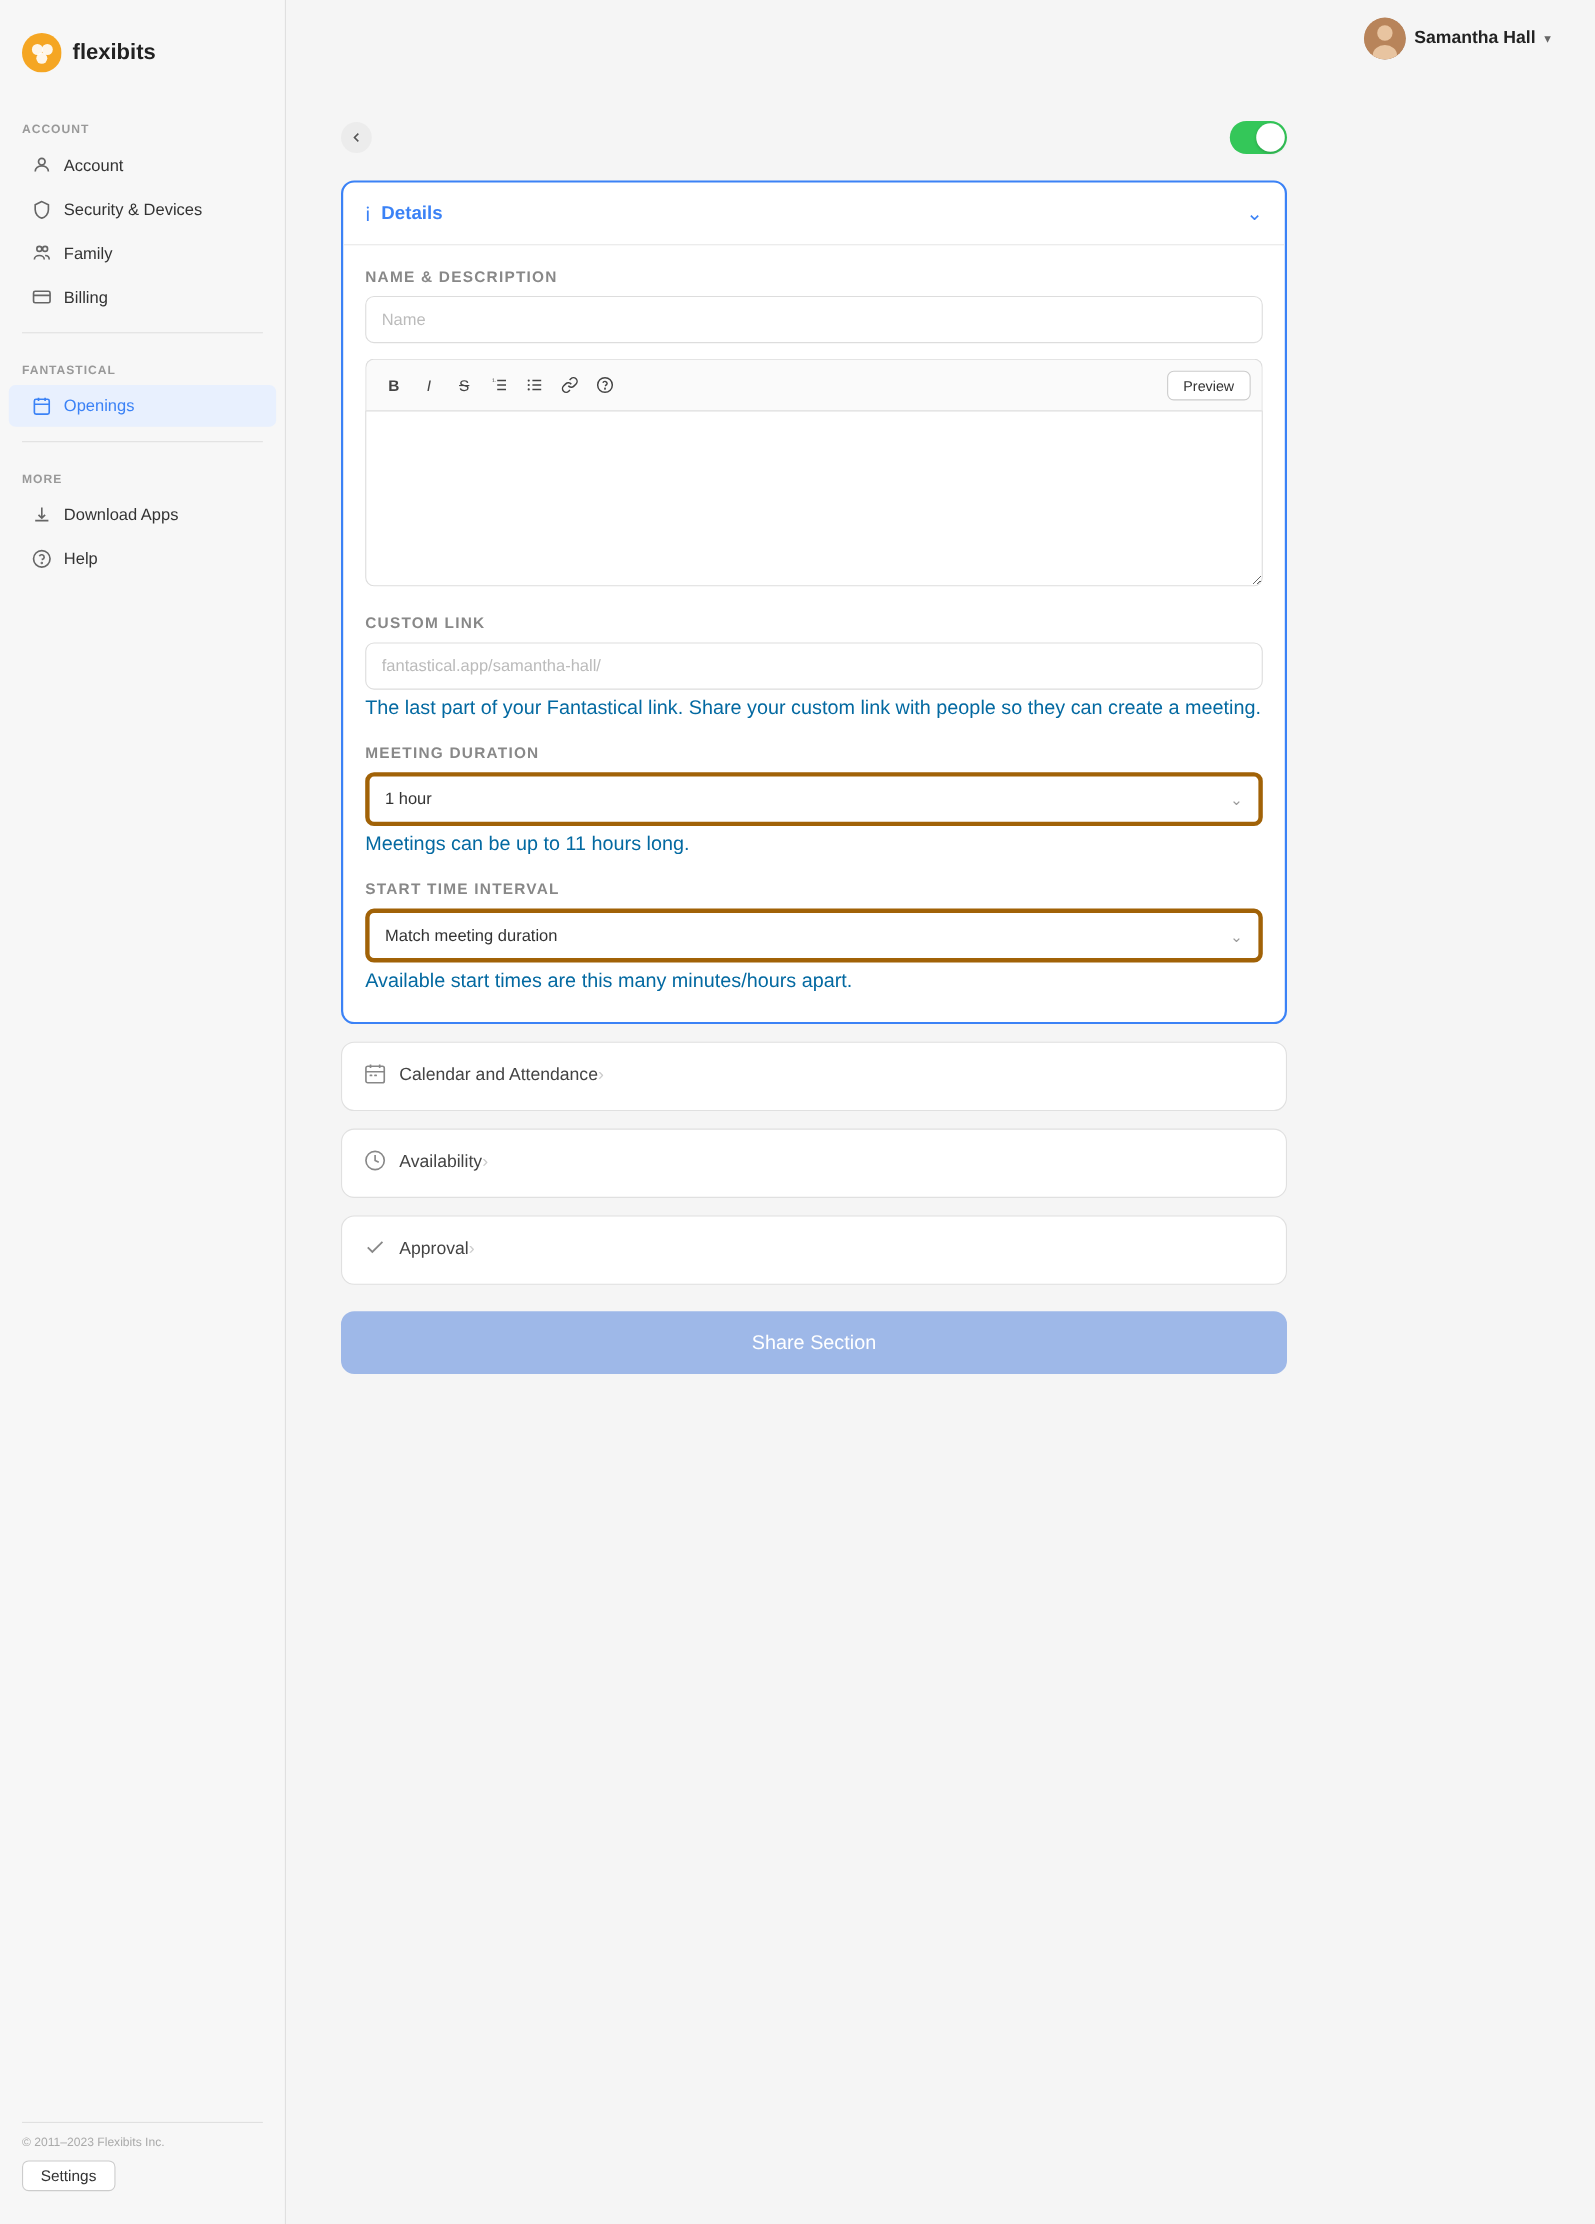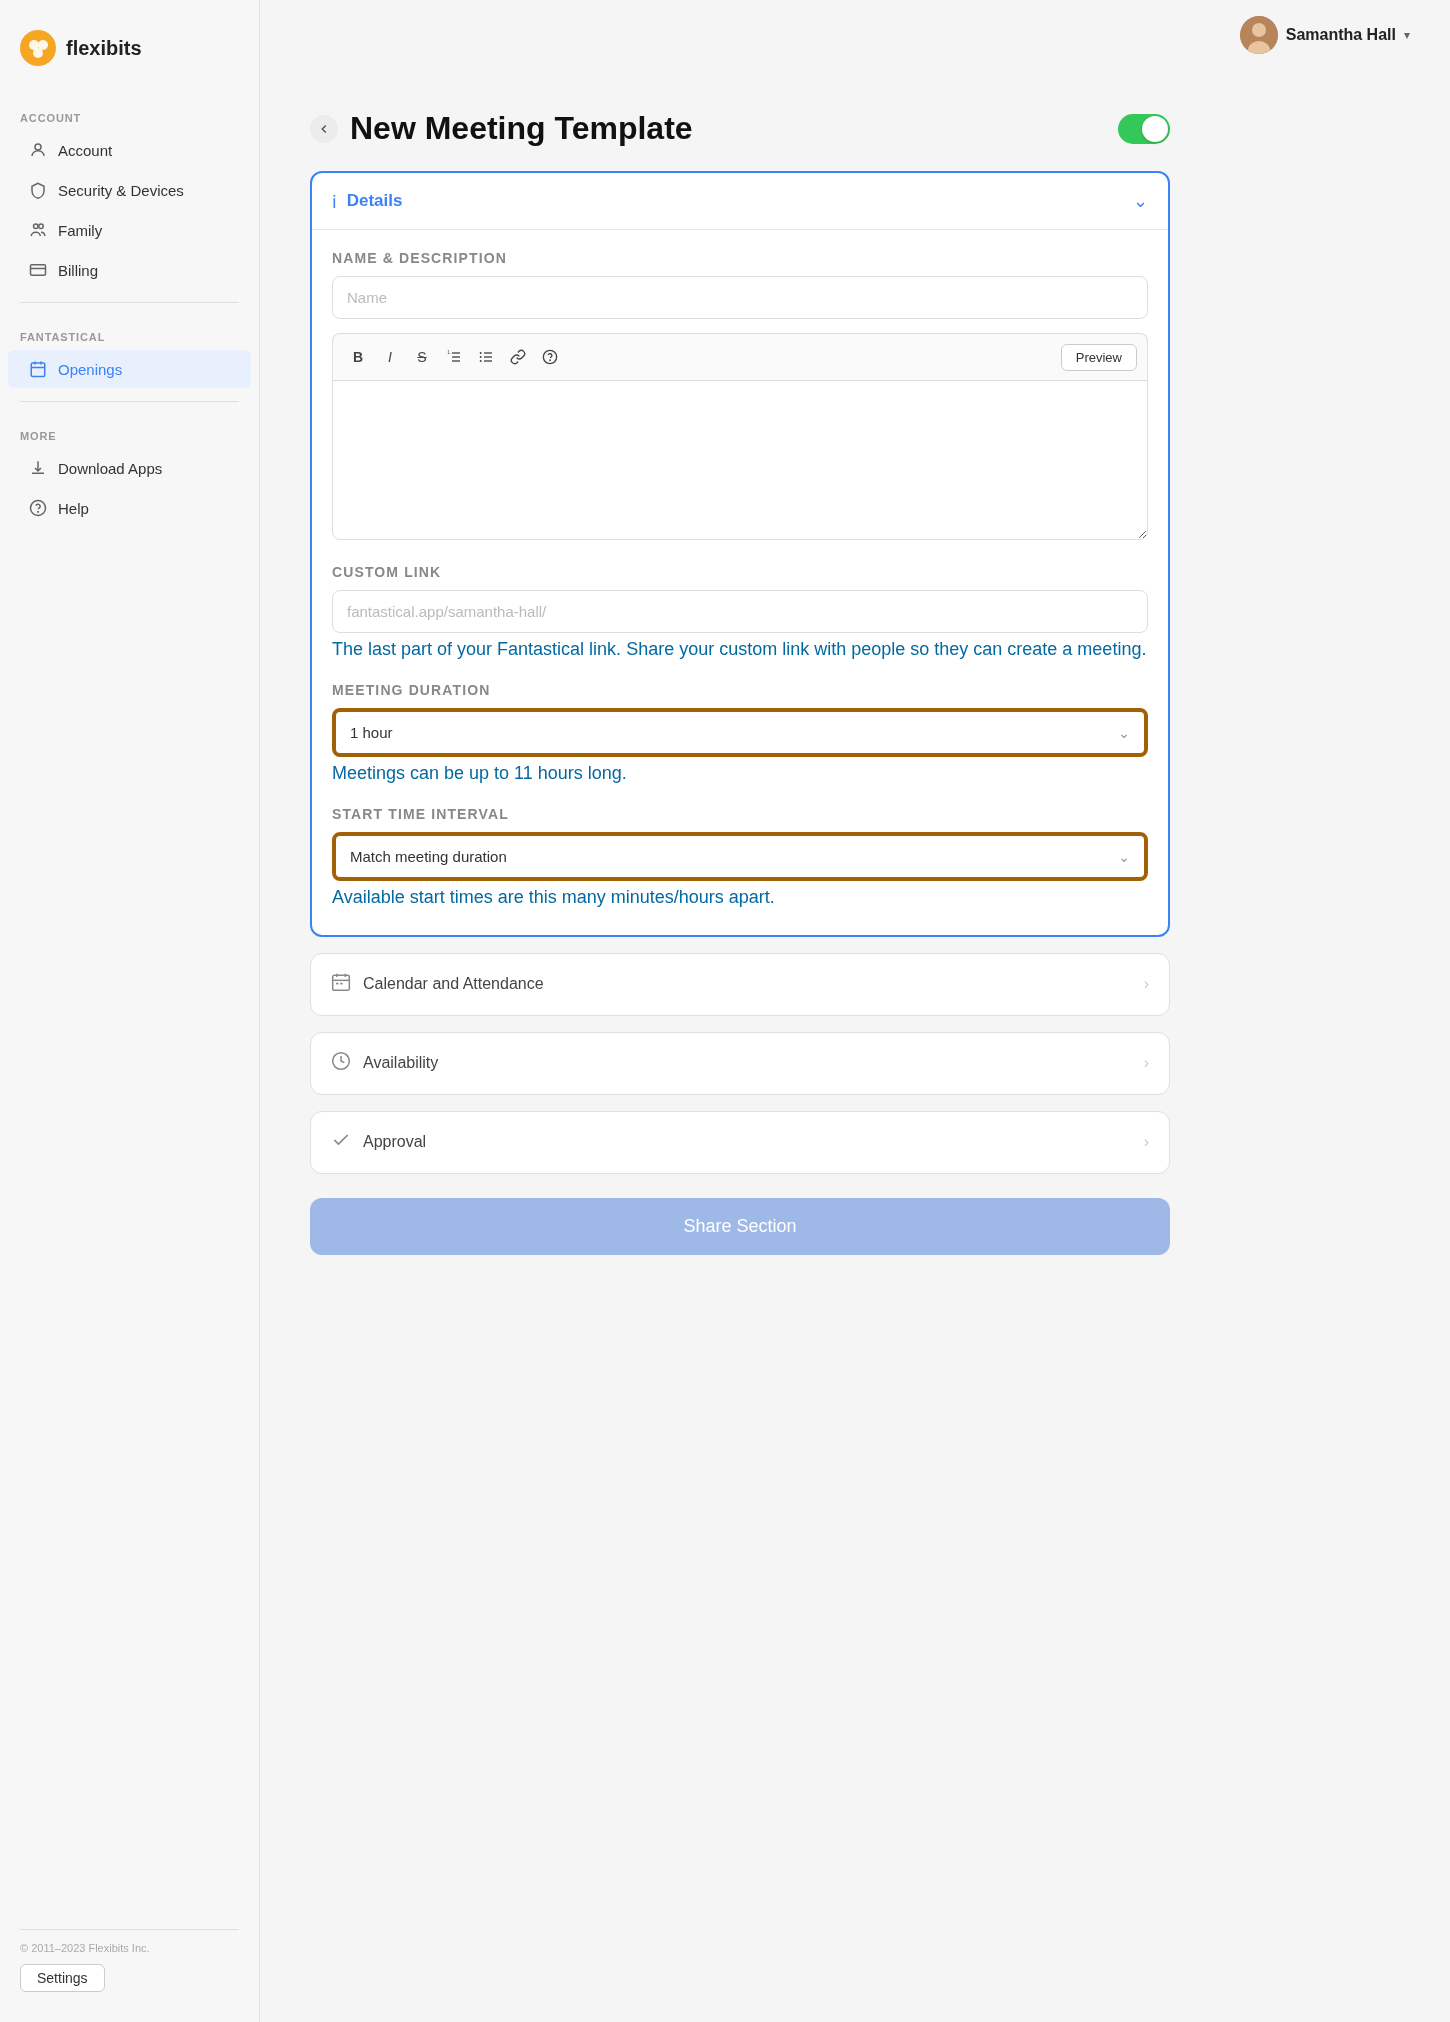--- a/index.html
+++ b/index.html
@@ -283,21 +283,20 @@
     .dropdown-chevron { color: #999; font-size: 14px; }
 
     
     .collapsed-card {
       border: 1px solid #e0e0e0;
       border-radius: 12px;
       background: #fff;
       margin-bottom: 16px;
       display: flex;
       align-items: center;
-      justify-content: space-between;
       padding: 18px 20px;
       cursor: pointer;
     }
     .collapsed-card-left {
       display: flex;
       align-items: center;
       gap: 12px;
     }
     .collapsed-card-icon {
       color: #888;
@@ -478,21 +477,20 @@
 
   <div class="main-content">
     
     <div class="page-header">
       <div class="page-header-left">
         <div class="back-btn">
           <svg width="14" height="14" viewBox="0 0 24 24" fill="none" stroke="#555" stroke-width="2.5">
               <path d="M15 18l-6-6 6-6"></path>
             </svg>
         </div>
-        <h1 class="page-title">New Meeting Template</h1>
       </div>
       <div class="toggle-switch"></div>
     </div>
 
     
     <div class="details-card">
       <div class="card-header">
         <div class="card-header-left">
           <span class="card-header-icon">ℹ</span>
           <span class="card-header-title">Details</span>

